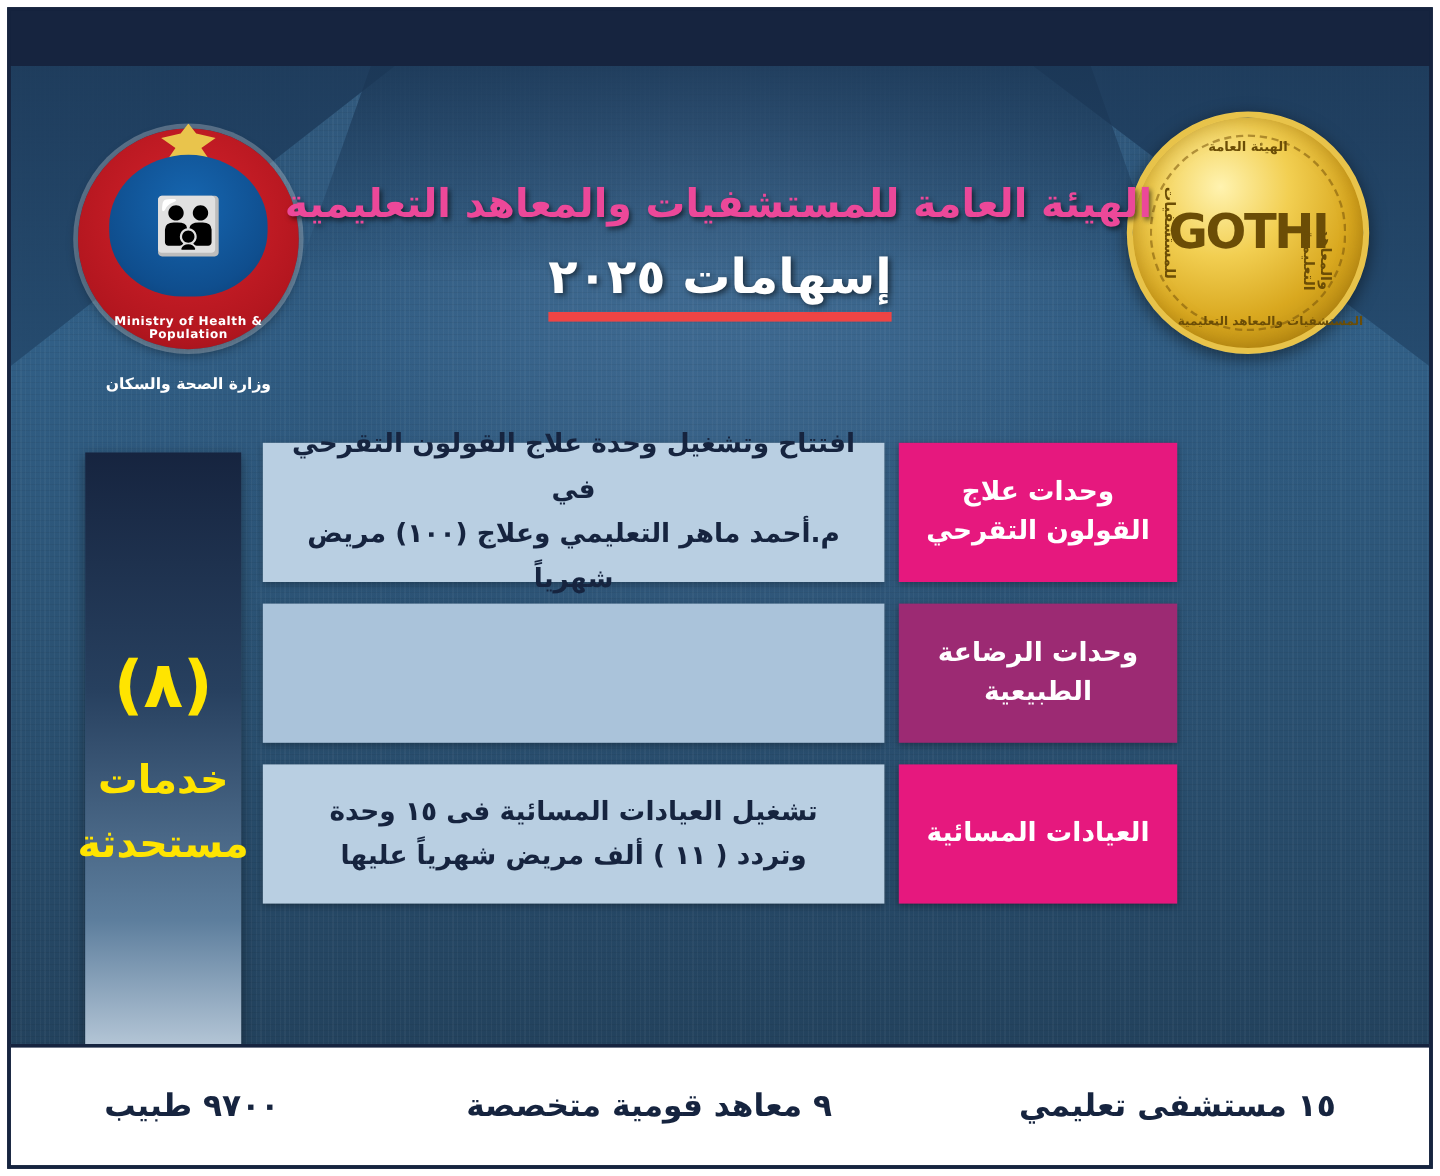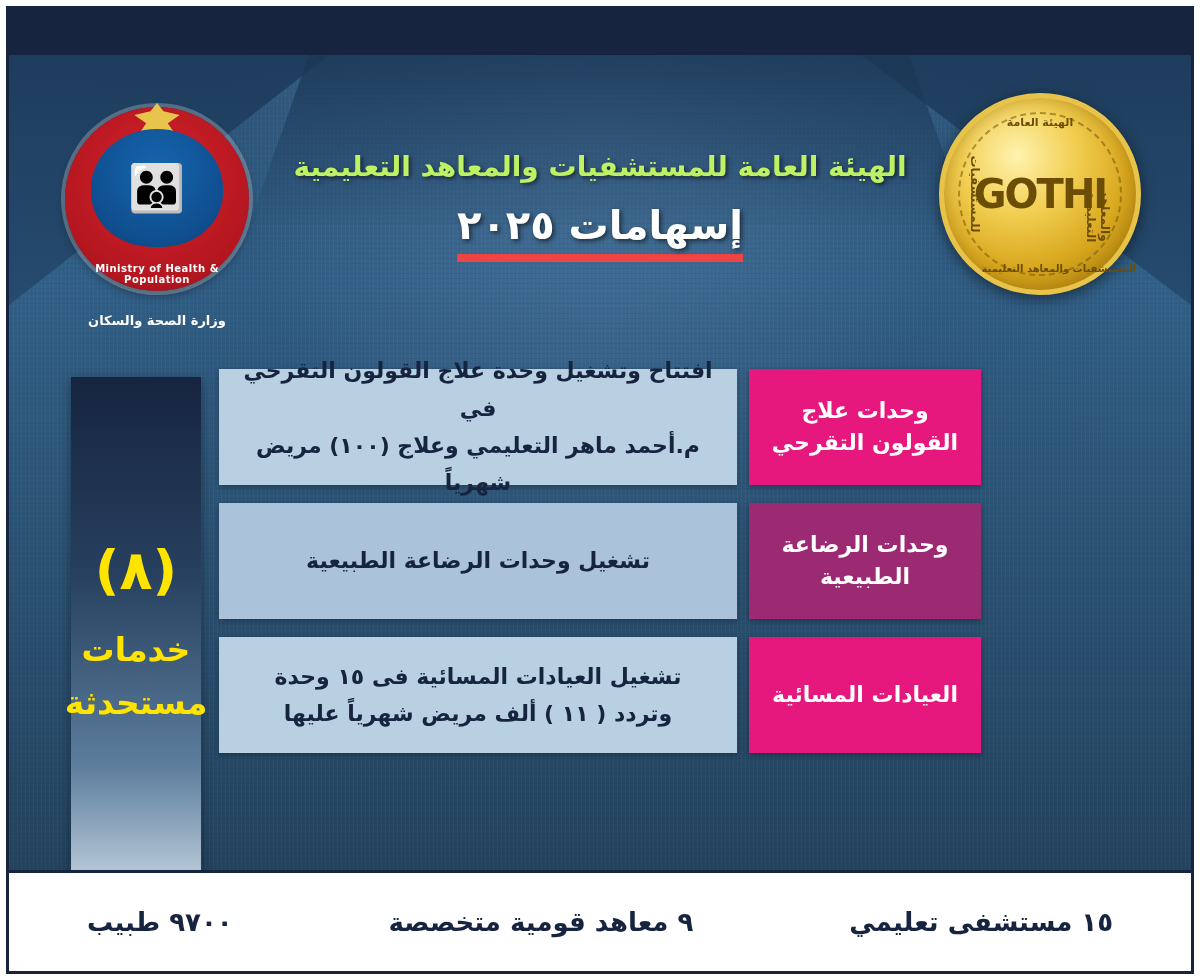--- a/index.html
+++ b/index.html
@@ -122,22 +122,22 @@
   }
   .title-wrap {
     position: absolute;
     left: 50%;
     transform: translateX(-50%);
     top: 80px;
     width: 720px;
     text-align: center;
   }
   .title-main {
-    color: #bef264;
-    font-size: 28px;
+    color: #ec4899;
+    font-size: 33px;
     font-weight: bold;
     text-shadow: 2px 2px 4px rgba(0,0,0,.55);
     line-height: 1.25;
     white-space: nowrap;
   }
   .title-sub {
     margin-top: 18px;
     color: #ffffff;
     font-size: 40px;
     font-weight: bold;
@@ -418,21 +418,20 @@
               <span>افتتاح وتشغيل وحدة علاج القولون التقرحي في</span>
               <span>م.أحمد ماهر التعليمي وعلاج (١٠٠) مريض شهرياً</span>
             </div>
           </div>
         </div>
 
         <div class="row">
           <div class="row-tag purple">وحدات الرضاعة الطبيعية</div>
           <div class="row-text lighter">
             <div>
-              <span>تشغيل وحدات الرضاعة الطبيعية</span>
             </div>
           </div>
         </div>
 
         <div class="row">
           <div class="row-tag pink">العيادات المسائية</div>
           <div class="row-text light">
             <div>
               <span>تشغيل العيادات المسائية فى ١٥ وحدة</span>
               <span>وتردد ( ١١ ) ألف مريض شهرياً عليها</span>

